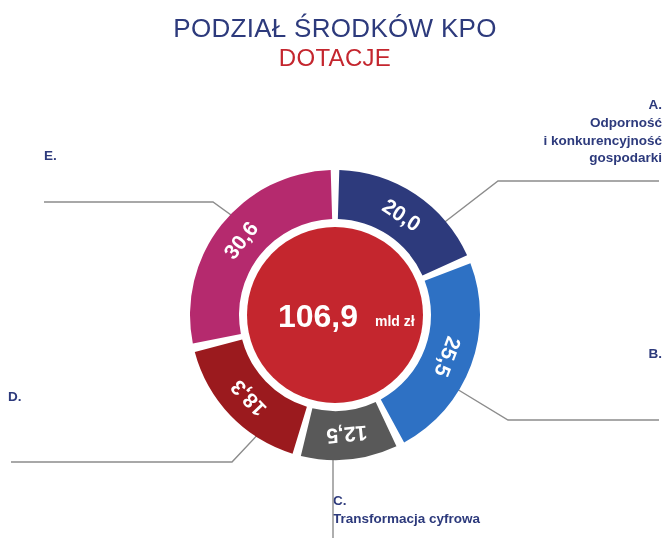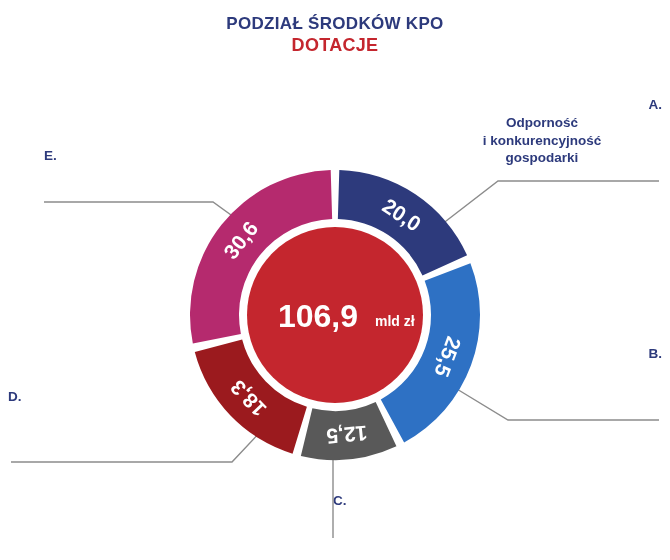--- a/index.html
+++ b/index.html
@@ -25,43 +25,43 @@
   
   .title-block {
     position: absolute;
     left: 0;
     top: 14px;
     width: 670px;
     text-align: center;
     line-height: 1.12;
   }
   .title-main {
-    font-size: 17px;
-    font-weight: bold;
+    font-size: 26px;
+    font-weight: normal;
     color: #2D3A7C;
     letter-spacing: 0.3px;
   }
   .title-sub {
-    font-size: 18px;
-    font-weight: bold;
+    font-size: 24px;
+    font-weight: normal;
     color: #C4262E;
     letter-spacing: 0.3px;
     margin-top: 2px;
   }
 
   
   .callout {
     position: absolute;
     color: #2D3A7C;
     font-size: 13.5px;
     font-weight: bold;
     line-height: 1.32;
   }
   .callout .letter { display: block; }
-  .callout .desc   { display: block; text-align: center; }
+  .callout .desc   { display: block; }
 
   #callout-a {
     right: 8px;
     top: 96px;
     text-align: right;
     width: 240px;
   }
   #callout-b {
     right: 8px;
     top: 345px;
@@ -167,20 +167,21 @@
 
   <div class="callout" id="callout-a">
     <span class="letter">A.</span>
     <span class="desc">Odporność<br>i konkurencyjność<br>gospodarki</span>
   </div>
   <div class="callout" id="callout-b">
     <span class="letter">B.</span>
   </div>
   <div class="callout" id="callout-c">
     <span class="letter">C.</span>
+    <span class="desc">Transformacja cyfrowa</span>
   </div>
   <div class="callout" id="callout-d">
     <span class="letter">D.</span>
   </div>
   <div class="callout" id="callout-e">
     <span class="letter">E.</span>
   </div>
 
 </div>
 

